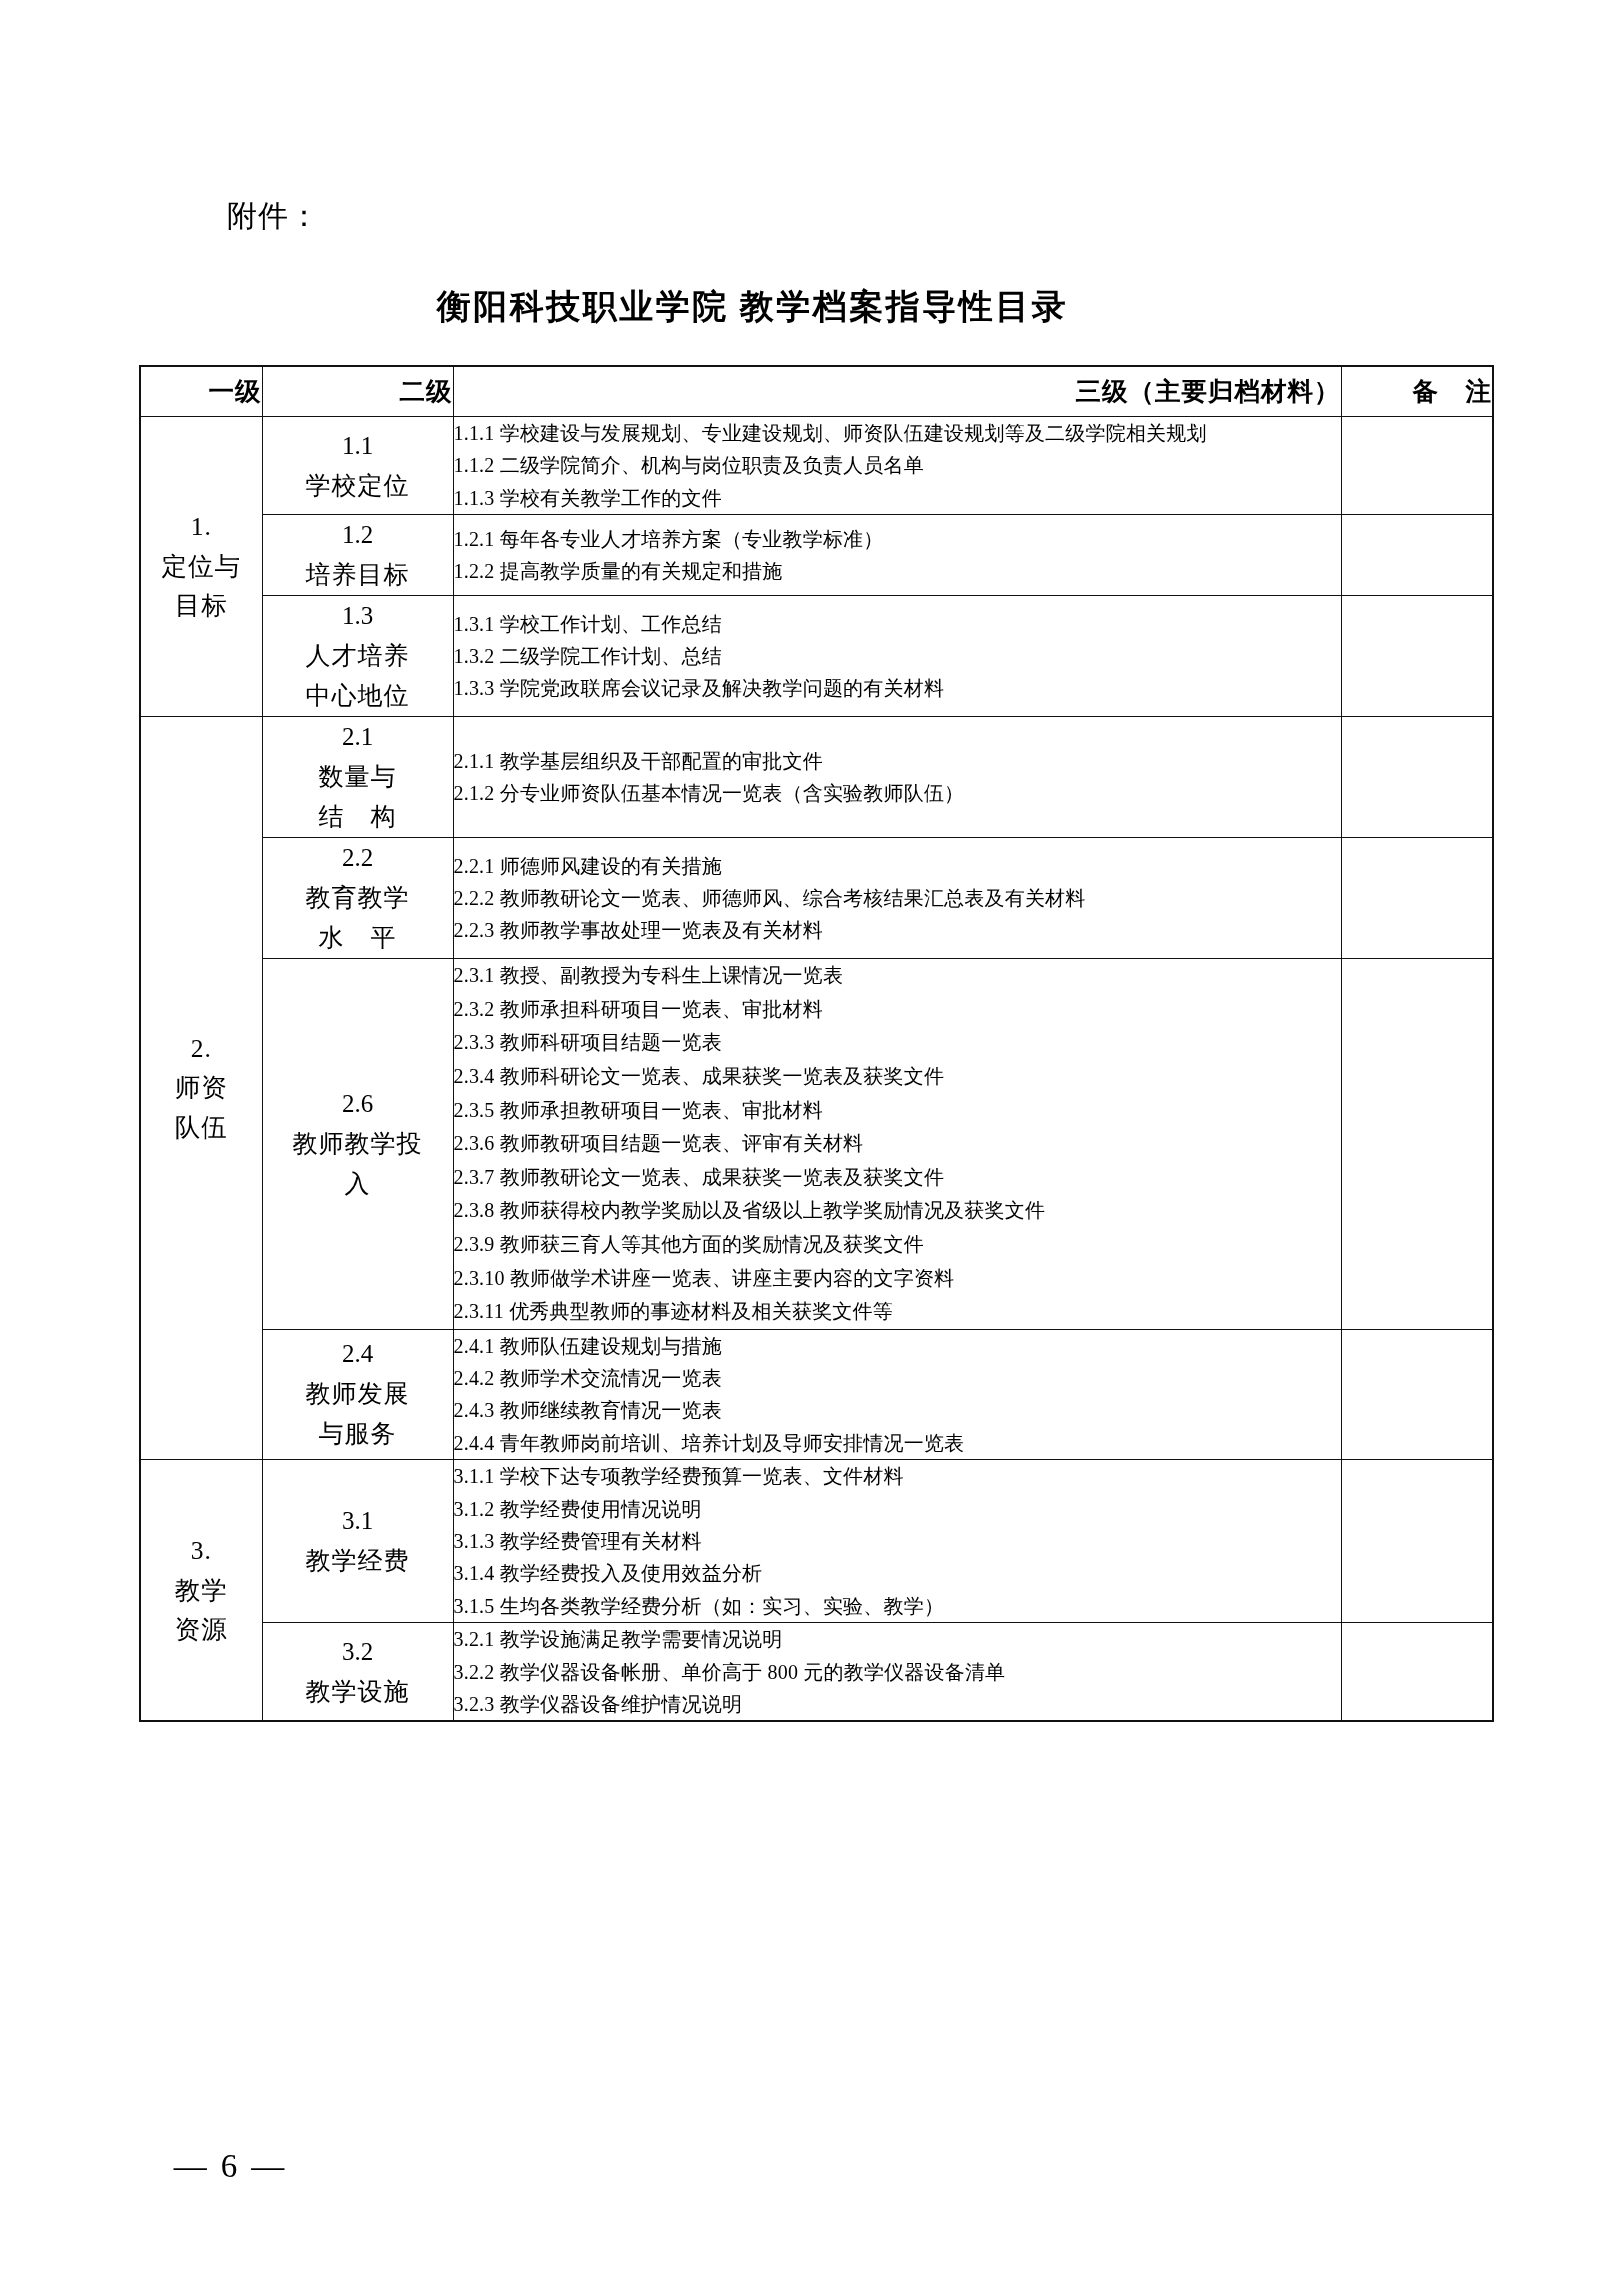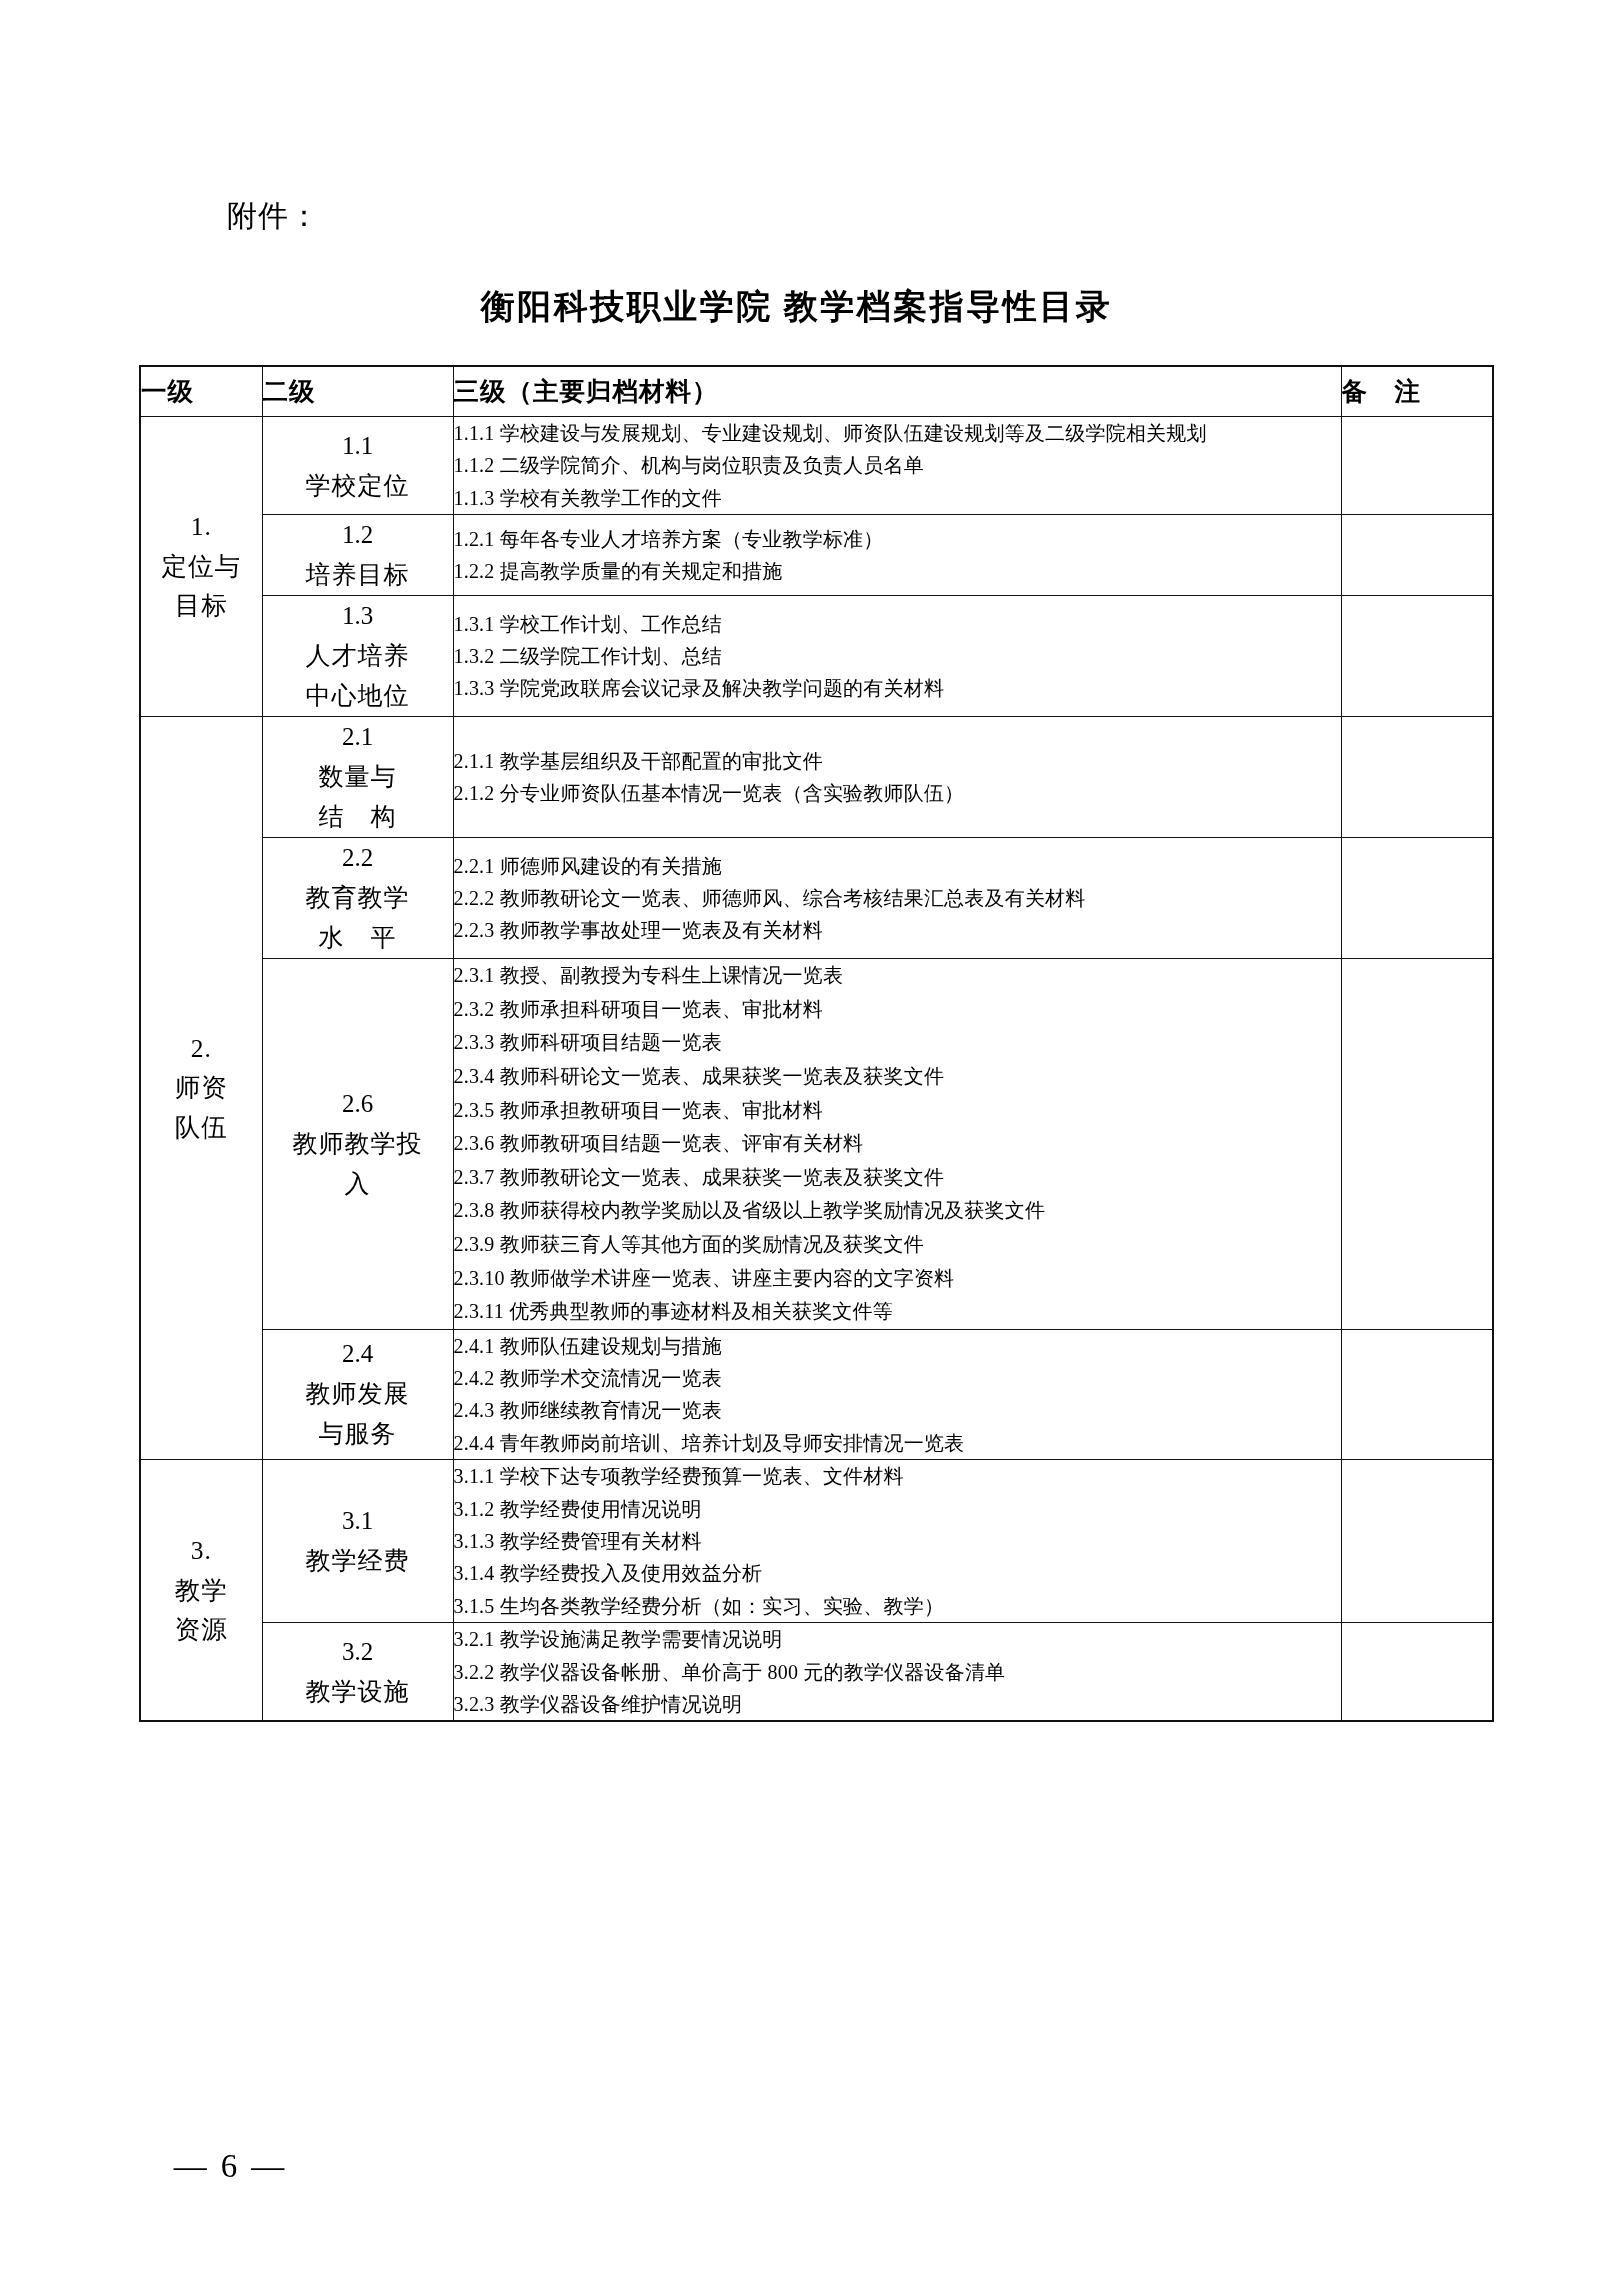--- a/index.html
+++ b/index.html
@@ -40,21 +40,20 @@
     position: absolute;
     left: 0;
     top: 284px;
     width: 1505px;
     text-align: center;
     font-size: 34px;
     font-weight: bold;
     letter-spacing: 2.5px;
     font-family: "Liberation Serif", "DejaVu Serif", serif;
     white-space: nowrap;
-    margin-left: 44px;
   }
 
   
   .tbl-wrap {
     position: absolute;
     left: 139px;
     top: 365px;
     width: 1353px;
   }
   table.catalog {
@@ -76,21 +75,21 @@
   }
 
   col.c1 { width: 122px; }
   col.c2 { width: 191px; }
   col.c3 { width: 888px; }
   col.c4 { width: 152px; }
 
   
   tr.head-row td {
     height: 49px;
-    text-align: left;
+    text-align: right;
     font-size: 25.5px;
     font-weight: bold;
     letter-spacing: 1px;
     font-family: "Liberation Serif", "DejaVu Serif", serif;
   }
 
   
   td.lvl1 {
     text-align: center;
     font-size: 25.5px;

